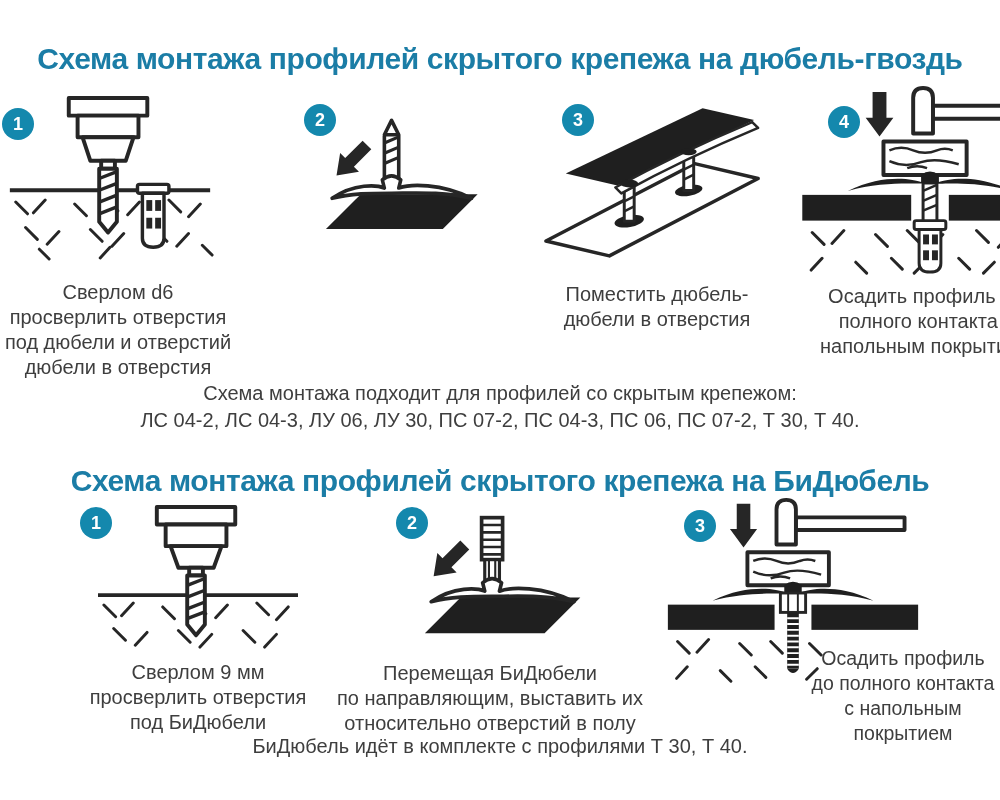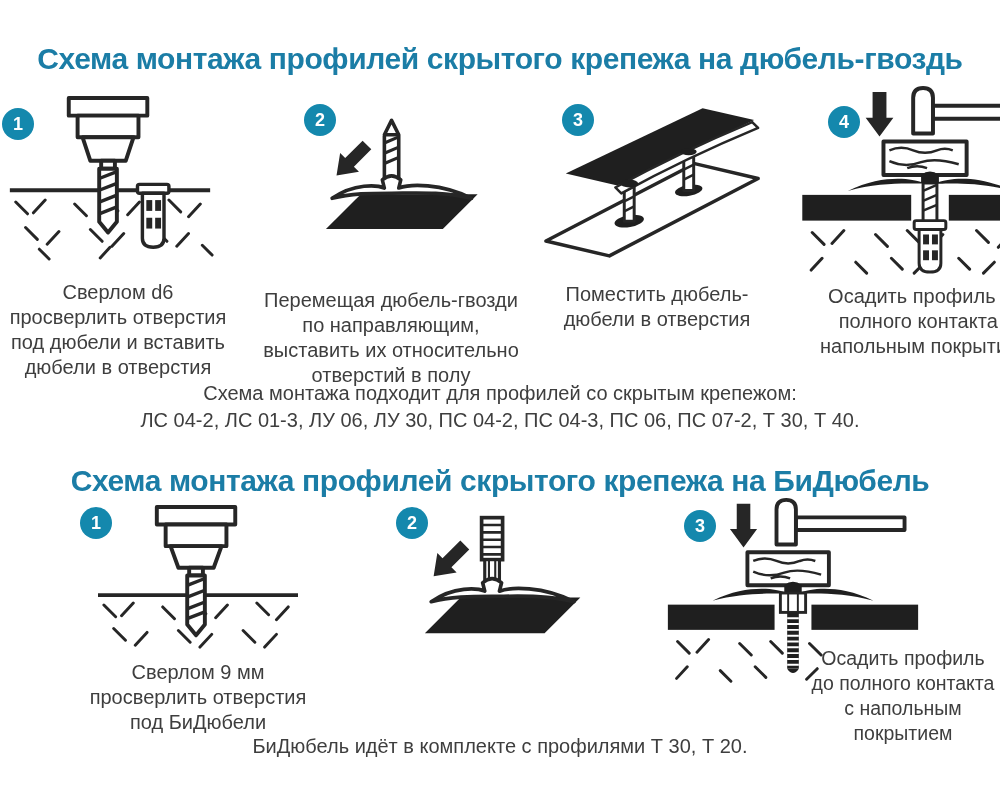--- a/index.html
+++ b/index.html
@@ -47,39 +47,35 @@
       </g>
       <g fill="#262626">
         <rect x="147" y="108" width="6" height="11"></rect>
           <rect x="156" y="108" width="6" height="11"></rect>
         <rect x="147" y="126" width="6" height="11"></rect>
           <rect x="156" y="126" width="6" height="11"></rect>
       </g>
     </svg>
     <div class="caption" style="top:190px;">Сверлом d6
 просверлить отверстия
-под дюбели и вставить
+под дюбели и отверстий
 дюбели в отверстия</div>
   </div>
 
   <div class="step" style="left:252px;top:90px;width:278px;height:300px;">
     <div class="badge" style="left:52px;top:14px;">2</div>
     <svg class="ill" style="left:35px;top:18px;" width="205" height="154" viewBox="0 0 200 150">
       <polygon points="38,118 72,84 186,84 152,118" fill="#1f1f1f"></polygon>
       <path d="M102 12 L95 26 L109 26 Z M95 26 h14 v44 h-14 z" fill="#fff" stroke="#262626" stroke-width="3.5" stroke-linejoin="round"></path>
       <path d="M95 34 l14 -6 M95 44 l14 -6 M95 54 l14 -6" stroke="#262626" stroke-width="3" fill="none"></path>
       <path d="M44 88 C66 73 88 75 95 78 L93 70 Q102 62 111 70 L109 78 C120 74 150 73 180 88 C152 81 122 83 102 83 C82 83 62 83 44 88 Z" fill="#fff" stroke="#262626" stroke-width="3.5" stroke-linejoin="round"></path>
       <g transform="translate(78,36) rotate(135)" fill="#262626">
         <polygon points="0,-6 24,-6 24,-13 42,0 24,13 24,6 0,6"></polygon>
       </g>
     </svg>
-    <div class="caption" style="top:198px;">Перемещая дюбель-гвозди
-по направляющим,
-выставить их относительно
-отверстий в полу</div>
   </div>
 
   <div class="step" style="left:528px;top:90px;width:258px;height:300px;">
     <div class="badge" style="left:34px;top:14px;">3</div>
     <svg class="ill" style="left:8px;top:12px;" width="238" height="164" viewBox="0 0 240 165">
       <polygon points="10,140 160,62 224,77 74,155" fill="#fff" stroke="#262626" stroke-width="3.5" stroke-linejoin="round"></polygon>
       <ellipse cx="94" cy="120" rx="15" ry="6" fill="#1f1f1f" transform="rotate(-10 94 120)"></ellipse>
       <ellipse cx="154" cy="89" rx="14" ry="5.5" fill="#1f1f1f" transform="rotate(-10 154 89)"></ellipse>
       <g fill="#fff" stroke="#262626" stroke-width="3" stroke-linejoin="round">
         <rect x="89" y="80" width="10" height="40"></rect>
@@ -124,21 +120,21 @@
         <rect x="128" y="168" width="6" height="10"></rect>
           <rect x="137" y="168" width="6" height="10"></rect>
       </g>
     </svg>
     <div class="caption" style="top:194px;">Осадить профиль до
 полного контакта с
 напольным покрытием</div>
   </div>
 
   <div class="note" style="top:380px;">Схема монтажа подходит для профилей со скрытым крепежом:
-ЛС 04-2, ЛС 01-3, ЛУ 06, ЛУ 30, ПС 04-2, ПС 04-3, ПС 06, ПС 07-2, Т 30, Т 40.</div>
+ЛС 04-2, ЛС 04-3, ЛУ 06, ЛУ 30, ПС 07-2, ПС 04-3, ПС 06, ПС 07-2, Т 30, Т 40.</div>
 
   <div class="title" style="top:464px;">Схема монтажа профилей скрытого крепежа на БиДюбель</div>
 
   <div class="step" style="left:58px;top:495px;width:280px;height:250px;">
     <div class="badge" style="left:22px;top:12px;">1</div>
     <svg class="ill" style="left:32px;top:8px;" width="216" height="150" viewBox="0 0 220 153">
       <path d="M14 104 l12 12 M44 102 l-12 13 M74 106 l12 12 M106 101 l12 12 M140 104 l-12 13 M170 102 l12 12 M202 106 l-12 13
                M24 128 l12 12 M58 132 l-12 13 M90 130 l12 12 M124 134 l-12 13 M156 130 l12 12 M190 134 l-12 13" stroke="#262626" stroke-width="3" stroke-linecap="round" fill="none"></path>
       <line x1="8" y1="94" x2="212" y2="94" stroke="#262626" stroke-width="4"></line>
       <g fill="#fff" stroke="#262626" stroke-width="4" stroke-linejoin="round">
@@ -161,20 +157,23 @@
       <polygon points="38,118 72,84 186,84 152,118" fill="#1f1f1f"></polygon>
       <rect x="92" y="8" width="20" height="40" fill="#fff" stroke="#262626" stroke-width="3.5"></rect>
       <path d="M92 15 h20 M92 22 h20 M92 29 h20 M92 36 h20 M92 43 h20" stroke="#262626" stroke-width="2.5" fill="none"></path>
       <rect x="95" y="48" width="14" height="22" fill="#fff" stroke="#262626" stroke-width="3"></rect>
       <path d="M99 48 v22 M105 48 v22" stroke="#262626" stroke-width="2" fill="none"></path>
       <path d="M44 88 C66 73 88 75 95 78 L93 70 Q102 62 111 70 L109 78 C120 74 150 73 180 88 C152 81 122 83 102 83 C82 83 62 83 44 88 Z" fill="#fff" stroke="#262626" stroke-width="3.5" stroke-linejoin="round"></path>
       <g transform="translate(76,34) rotate(135)" fill="#262626">
         <polygon points="0,-6 24,-6 24,-13 42,0 24,13 24,6 0,6"></polygon>
       </g>
     </svg>
+    <div class="caption" style="top:166px;">Перемещая БиДюбели
+по направляющим, выставить их
+относительно отверстий в полу</div>
   </div>
 
   <div class="step" style="left:650px;top:490px;width:360px;height:260px;">
     <div class="badge" style="left:34px;top:20px;">3</div>
     <svg class="ill" style="left:12px;top:6px;" width="262" height="194" viewBox="0 0 270 200">
       <path d="M16 150 l12 12 M48 148 l-12 13 M80 152 l12 12 M112 150 l12 12 M26 176 l-11 12 M60 180 l11 11 M96 176 l11 11
                M152 152 l12 12 M160 178 l-11 11" stroke="#262626" stroke-width="3" stroke-linecap="round" fill="none"></path>
       <g transform="translate(84,8) rotate(90)" fill="#262626">
         <polygon points="0,-7 26,-7 26,-14 45,0 26,14 26,7 0,7"></polygon>
       </g>
@@ -192,15 +191,15 @@
       <rect x="129" y="120" width="12" height="58" fill="#1f1f1f"></rect>
       <path d="M129 126 h12 M129 132 h12 M129 138 h12 M129 144 h12 M129 150 h12 M129 156 h12 M129 162 h12 M129 168 h12 M129 174 h12" stroke="#fff" stroke-width="2" fill="none"></path>
       <path d="M129 178 q6 9 12 0 z" fill="#1f1f1f"></path>
     </svg>
     <div class="caption side" style="left:150px;top:156px;width:206px;font-size:19.5px;">Осадить профиль
 до полного контакта
 с напольным
 покрытием</div>
   </div>
 
-  <div class="note" style="top:733px;">БиДюбель идёт в комплекте с профилями Т 30, Т 20.</div>
+  <div class="note" style="top:733px;">БиДюбель идёт в комплекте с профилями Т 30, Т 40.</div>
 
 </div>
 
 </body></html>

